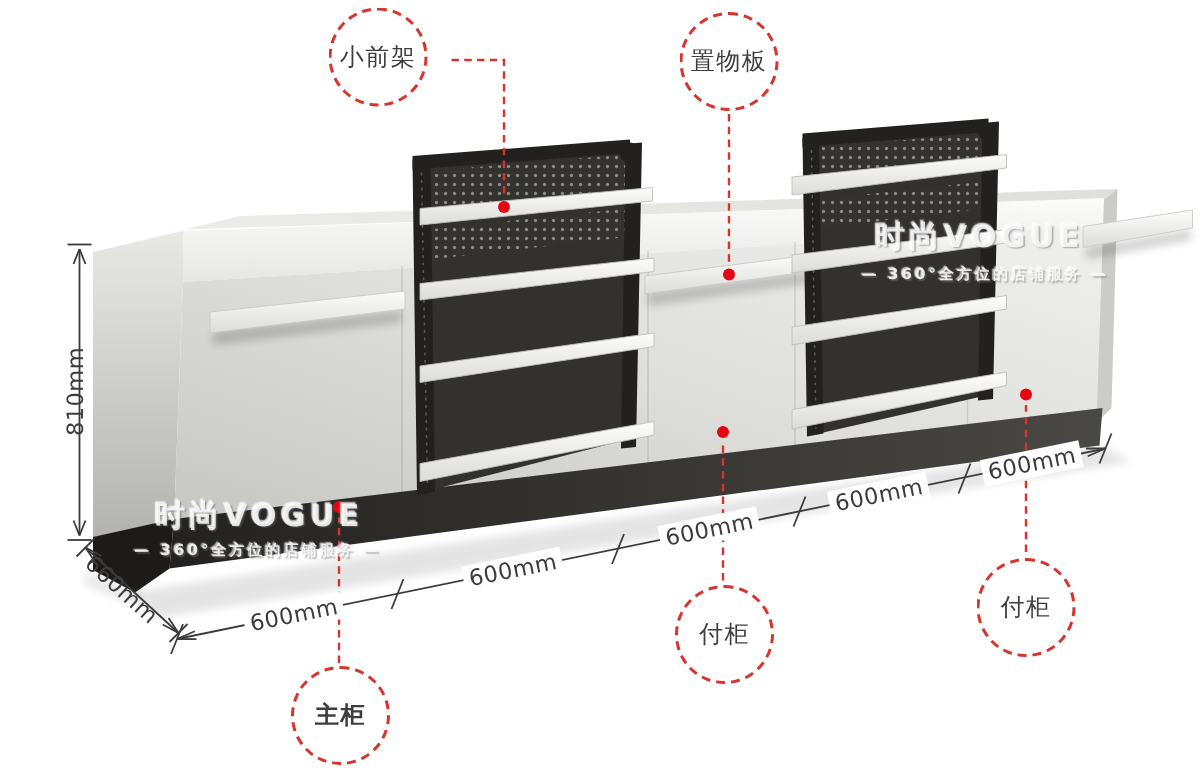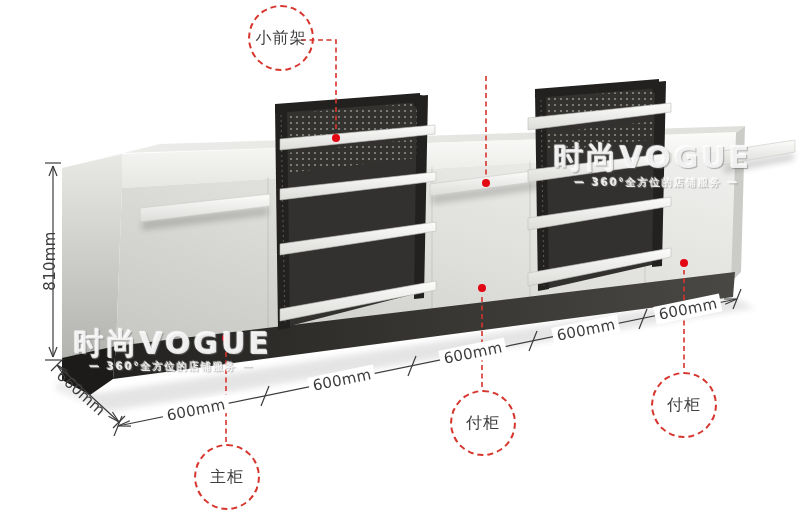--- a/index.html
+++ b/index.html
@@ -13,21 +13,21 @@
     width:66px;height:66px;border:2px dashed #d6342c;border-radius:50%;
     display:flex;align-items:center;justify-content:center;
     color:#3e3e3e;font-size:16px;letter-spacing:1px;background:transparent;box-sizing:border-box;
   }
   .dim-label{color:#3c3c3c;font-size:15px;letter-spacing:0.3px;}
   .dim-600{background:#ffffff;padding:0 4px;}
   .rot-90{transform:translate(-50%,-50%) rotate(-90deg);}
   .rot-660{transform:translate(-50%,-50%) rotate(42deg);}
   .rot-600{transform:translate(-50%,-50%) rotate(-11.5deg);}
   .wm-main{
-    font-size:30px;font-weight:bold;letter-spacing:3px;
+    font-size:20px;font-weight:bold;letter-spacing:3px;
     color:rgba(252,252,252,0.85);
     text-shadow:1px 1px 1px rgba(110,110,110,0.55), -1px -1px 1px rgba(255,255,255,0.9);
   }
   .wm-sub{
     font-size:10px;font-weight:bold;letter-spacing:2px;
     color:rgba(248,248,248,0.9);
     text-shadow:1px 1px 1px rgba(120,120,120,0.5), -1px -1px 1px rgba(255,255,255,0.85);
   }
 </style>
 </head>
@@ -183,24 +183,27 @@
   <div class="abs wm-sub" style="left:657px;top:183px;">— 360°全方位的店铺服务 —</div>
 
   <div class="abs dim-label rot-90" style="left:50px;top:261px;">810mm</div>
   <div class="abs dim-label rot-660" style="left:81px;top:393px;">660mm</div>
   <div class="abs dim-label dim-600 rot-600" style="left:196px;top:410px;">600mm</div>
   <div class="abs dim-label dim-600 rot-600" style="left:342px;top:380px;">600mm</div>
   <div class="abs dim-label dim-600 rot-600" style="left:473px;top:353px;">600mm</div>
   <div class="abs dim-label dim-600 rot-600" style="left:586px;top:330px;">600mm</div>
   <div class="abs dim-label dim-600 rot-600" style="left:688px;top:309px;">600mm</div>
 
-  <div class="abs callout-circle" style="left:281px;top:38px;font-family:Liberation Mono, monospace;">
+  <div class="abs callout-circle" style="left:252px;top:38px;font-family:Liberation Mono, monospace;">
     <span>小前架</span>
   </div>
-  <div class="abs callout-circle" style="left:227px;top:477px;">
+  <div class="abs callout-circle" style="left:486px;top:41px;">
+    <span>置物板</span>
+  </div>
+  <div class="abs callout-circle" style="left:227px;top:477px;font-weight:bold;">
     <span>主柜</span>
   </div>
   <div class="abs callout-circle" style="left:483px;top:423px;">
     <span>付柜</span>
   </div>
   <div class="abs callout-circle" style="left:684px;top:405px;">
     <span>付柜</span>
   </div>
 
 </div>

